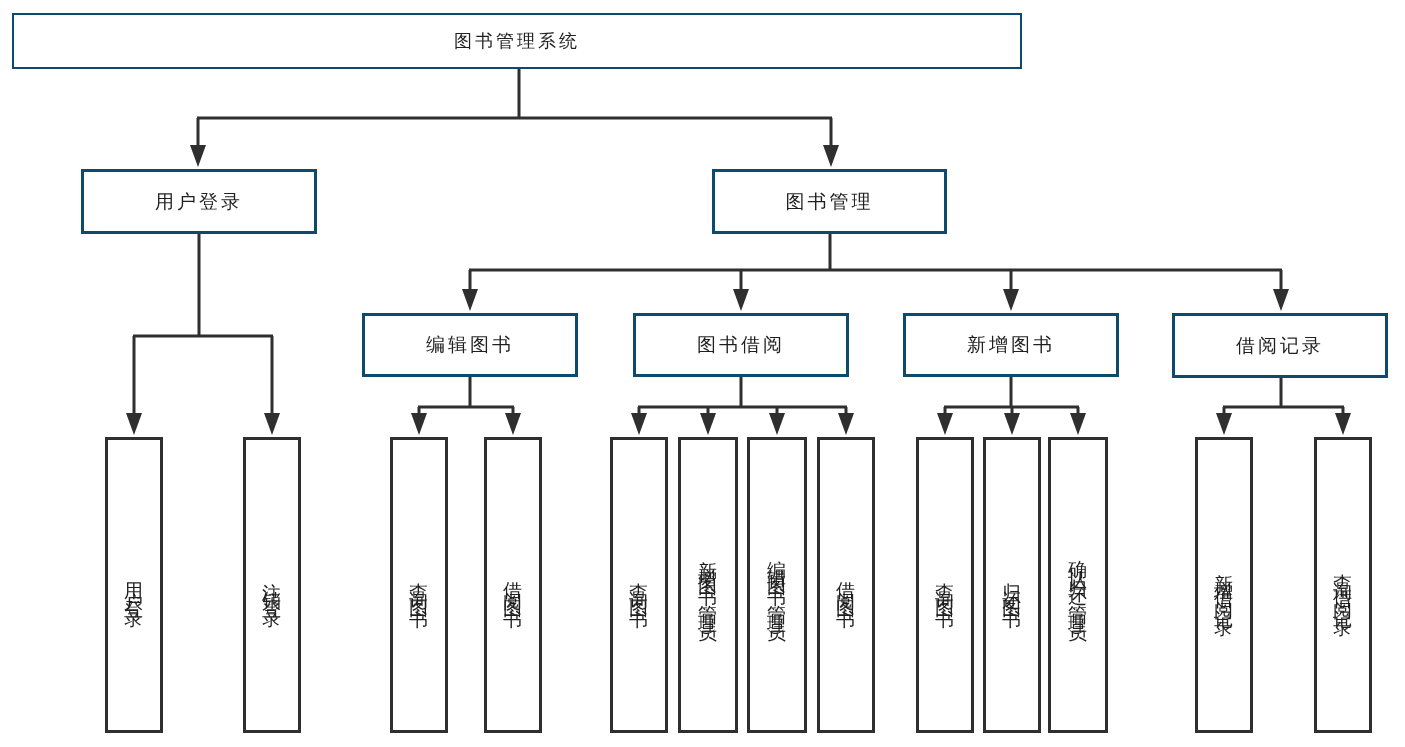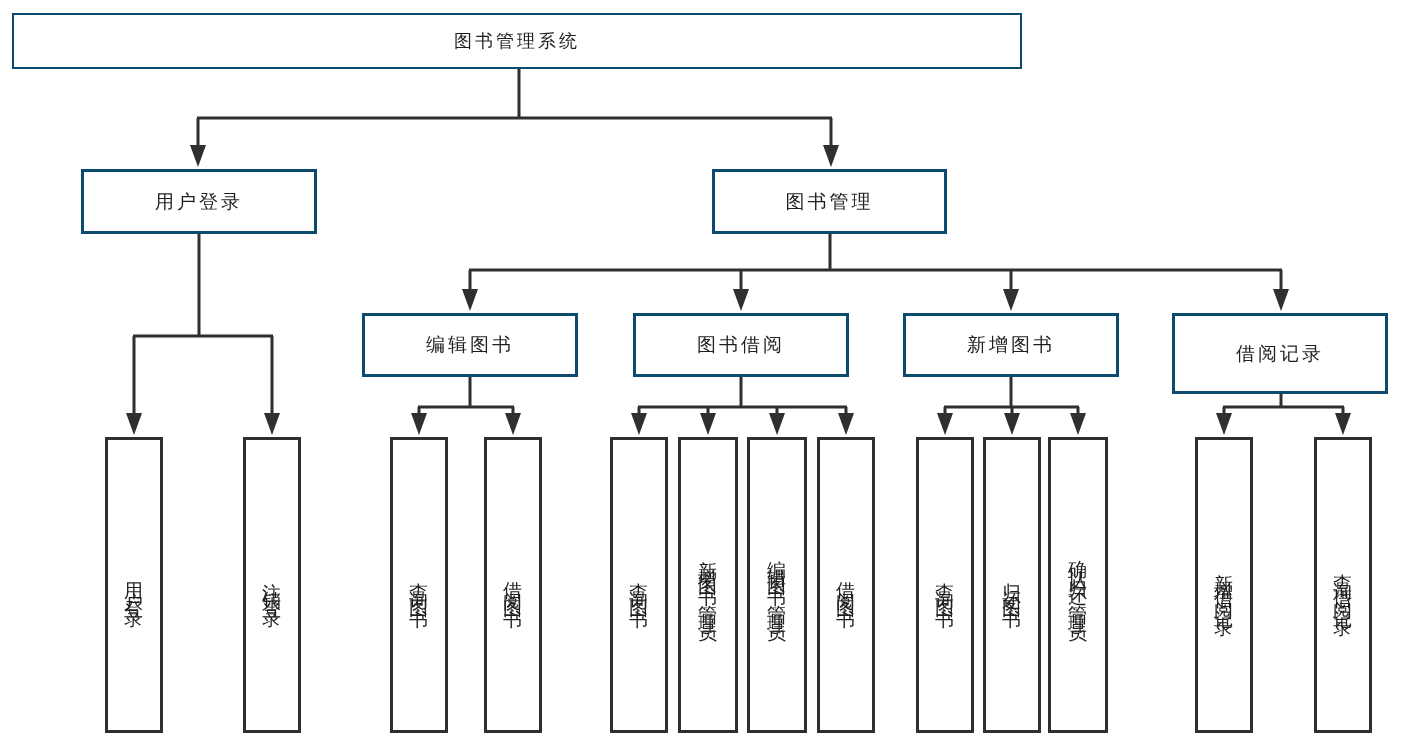--- a/index.html
+++ b/index.html
@@ -109,21 +109,21 @@
   </svg>
 
   <div class="box root" style="left:12px; top:13px; width:1010px; height:56px;">图书管理系统</div>
 
   <div class="box" style="left:81px; top:169px; width:236px; height:65px;">用户登录</div>
   <div class="box" style="left:712px; top:169px; width:235px; height:65px;">图书管理</div>
 
   <div class="box" style="left:362px; top:313px; width:216px; height:64px;">编辑图书</div>
   <div class="box" style="left:633px; top:313px; width:216px; height:64px;">图书借阅</div>
   <div class="box" style="left:903px; top:313px; width:216px; height:64px;">新增图书</div>
-  <div class="box" style="left:1172px; top:313px; width:216px; height:81px;">借阅记录</div>
+  <div class="box" style="left:1172px; top:313px; width:216px; height:65px;">借阅记录</div>
 
   <div class="vbox" style="left:105px;">
     <span class="vtext">用户登录</span>
   </div>
   <div class="vbox" style="left:243px;">
     <span class="vtext">注销登录</span>
   </div>
 
   <div class="vbox" style="left:390px;">
     <span class="vtext">查询图书</span>

